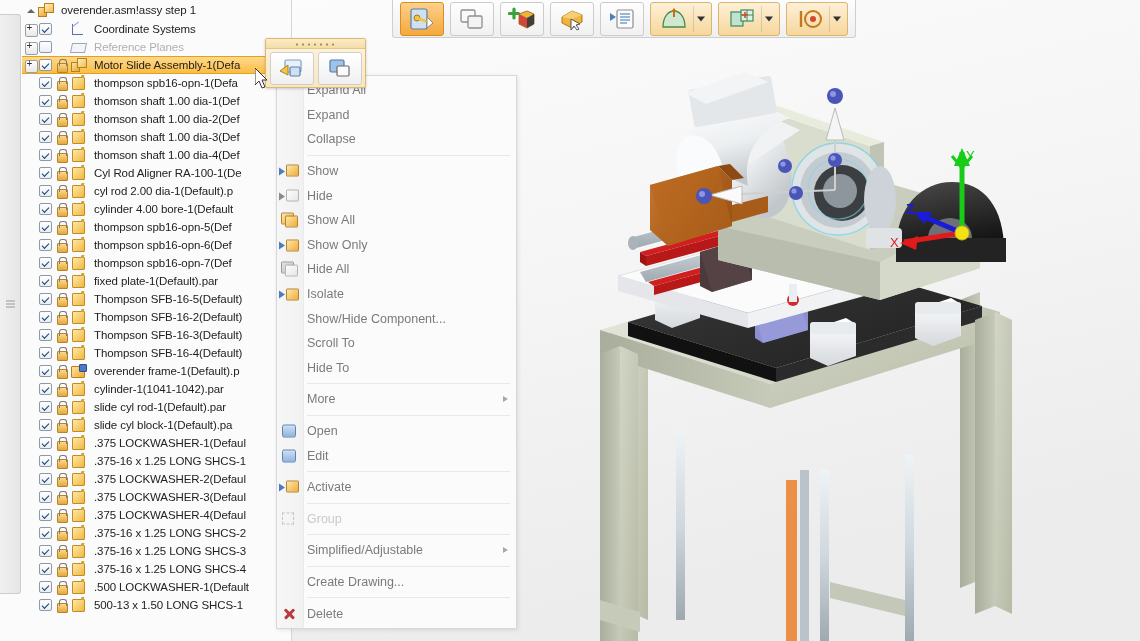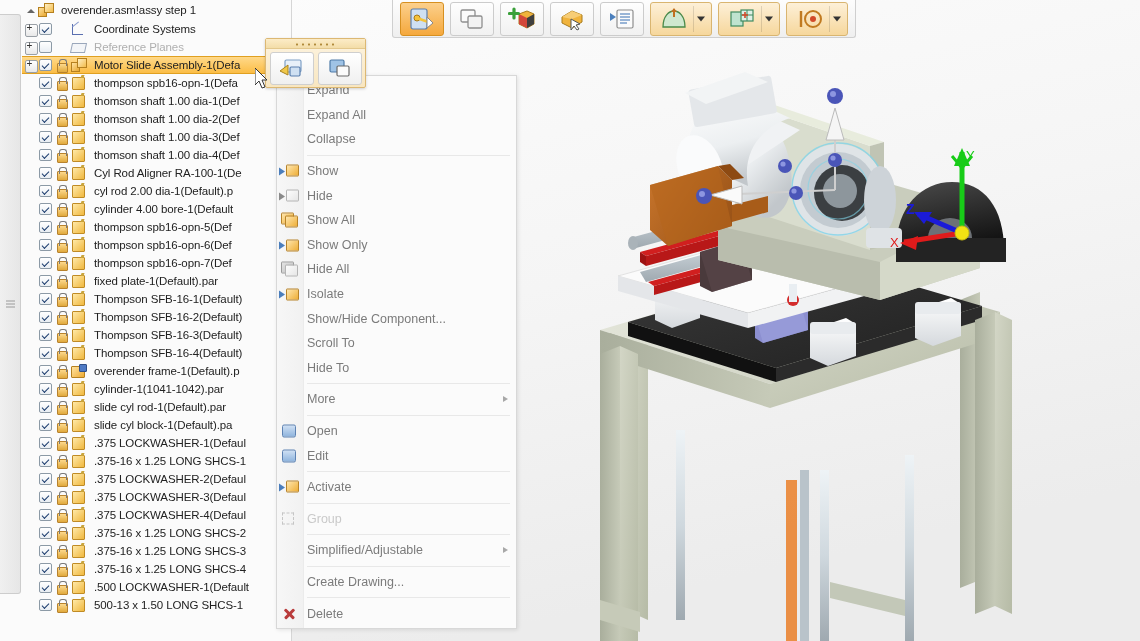--- a/index.html
+++ b/index.html
@@ -702,21 +702,21 @@
             <span class="chk checked"></span>
             <span class="lockicon"></span>
             <span class="typeicon part"></span>
             <span class="label lbl-box">fixed plate-1(Default).par</span>
           </div>
           <div class="tree-row">
             <span class="expander"></span>
             <span class="chk checked"></span>
             <span class="lockicon"></span>
             <span class="typeicon part"></span>
-            <span class="label lbl-box">Thompson SFB-16-1(Default)</span>
+            <span class="label lbl-box">Thompson SFB-16-5(Default)</span>
           </div>
           <div class="tree-row">
             <span class="expander"></span>
             <span class="chk checked"></span>
             <span class="lockicon"></span>
             <span class="typeicon part"></span>
             <span class="label lbl-box">Thompson SFB-16-2(Default)</span>
           </div>
           <div class="tree-row">
             <span class="expander"></span>
@@ -832,25 +832,25 @@
           </div>
         </div>
     </div>
   </div>
 
   <div id="context-menu">
     <div class="gutter"></div>
     <div id="menu-items">
         <div class="mi strong">
           <span class="mi-icon"></span>
+          <span>Expand All</span>
+        </div>
+        <div class="mi strong">
+          <span class="mi-icon"></span>
           <span>Expand</span>
-        </div>
-        <div class="mi strong">
-          <span class="mi-icon"></span>
-          <span>Expand All</span>
         </div>
         <div class="mi strong">
           <span class="mi-icon"></span>
           <span>Collapse</span>
         </div>
         <div class="msep"></div>
         <div class="mi strong">
           <span class="mi-icon">
             <span class="ic-arrow"></span>
             <span class="ic-box" style="left:6px"></span>

